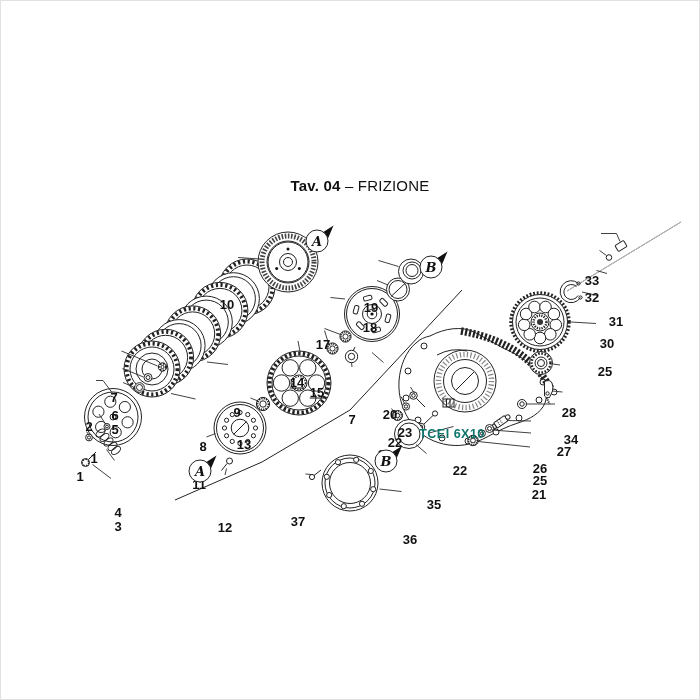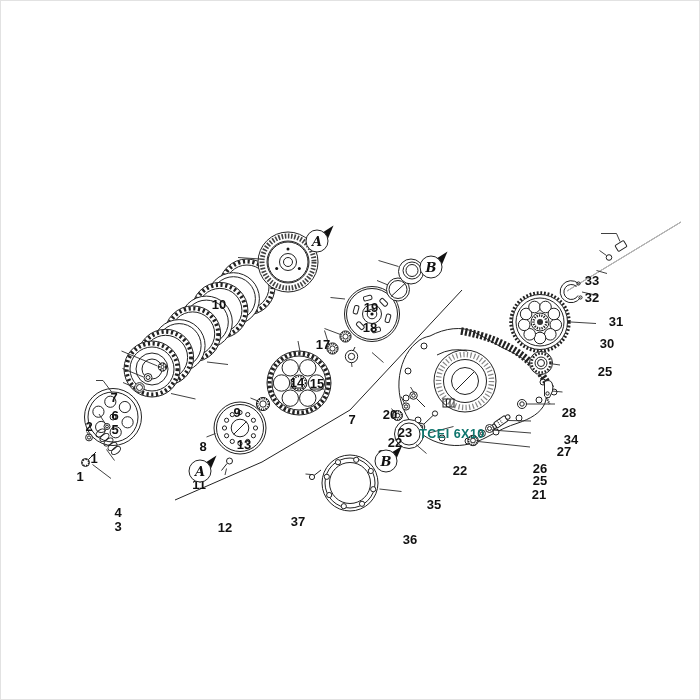--- a/index.html
+++ b/index.html
@@ -22,20 +22,24 @@
            align-items:center;justify-content:center;
            font-family:"DejaVu Serif",serif;font-style:italic;font-weight:bold;font-size:13px;color:#111;}
   .rednote{position:absolute;transform:translate(-50%,-50%);font-weight:bold;font-size:12.5px;
            white-space:nowrap;letter-spacing:.5px;}
 </style>
 </head>
 <body>
 
 <div class="stage">
 
+  <div class="title">
+    <span class="bold">Tav. 04</span>
+    <span>– FRIZIONE</span>
+  </div>
 
   <svg id="diagram" width="700" height="700" viewBox="0 0 700 700">
 
     <g>
       <path class="k" stroke-width=".8" d="M175,500 L262,462 L350,410 L462,290"></path>
     </g>
 
     <g>
       <path class="kf" d="M430,336 C445,328 462,326 474,332 C484,337 492,342 503,348
         C514,353 526,359 536,370 C545,380 549,392 545,403 C541,413 530,419 518,423
@@ -410,36 +414,36 @@
     <g>
       <polygon class="kb" points="321,233.5 333.5,225.5 328,238.5"></polygon>
       <polygon class="kb" points="435,259.5 447.5,251.5 442,264.5"></polygon>
       <polygon class="kb" points="204,463.5 216.5,455.5 211,468.5"></polygon>
       <polygon class="kb" points="390,453.5 402,446 396.5,458.5"></polygon>
     </g>
   </svg>
 
   <div id="labels-layer">
     <div class="rednote" style="left: 452px; top: 434px; color: #0f766e;">TCEI 6X10</div>
-  <span class="plabel" style="left: 219px; top: 257px;">10</span>
+  <span class="plabel" style="left: 227px; top: 257px;">10</span>
       <span class="plabel" style="left: 237px; top: 365px;">9</span>
       <span class="plabel" style="left: 114px; top: 350px;">7</span>
       <span class="plabel" style="left: 115px; top: 368px;">6</span>
       <span class="plabel" style="left: 115px; top: 382px;">5</span>
       <span class="plabel" style="left: 89px; top: 379px;">2</span>
       <span class="plabel" style="left: 203px; top: 399px;">8</span>
       <span class="plabel" style="left: 94px; top: 411px;">1</span>
       <span class="plabel" style="left: 80px; top: 429px;">1</span>
       <span class="plabel" style="left: 118px; top: 465px;">4</span>
       <span class="plabel" style="left: 118px; top: 479px;">3</span>
       <span class="plabel" style="left: 244px; top: 397px;">13</span>
       <span class="plabel" style="left: 199px; top: 437px;">11</span>
       <span class="plabel" style="left: 225px; top: 480px;">12</span>
       <span class="plabel" style="left: 297px; top: 335px; text-decoration: underline;">14</span>
-      <span class="plabel" style="left: 317px; top: 336px; text-decoration: underline;">15</span>
+      <span class="plabel" style="left: 317px; top: 345px; text-decoration: underline;">15</span>
       <span class="plabel" style="left: 352px; top: 372px;">7</span>
       <span class="plabel" style="left: 323px; top: 297px;">17</span>
       <span class="plabel" style="left: 370px; top: 280px;">18</span>
       <span class="plabel" style="left: 371px; top: 260px;">19</span>
       <span class="plabel" style="left: 390px; top: 367px;">20</span>
       <span class="plabel" style="left: 405px; top: 385px;">23</span>
       <span class="plabel" style="left: 395px; top: 395px;">22</span>
       <span class="plabel" style="left: 385px; top: 407px;">21</span>
       <span class="plabel" style="left: 460px; top: 423px;">22</span>
       <span class="plabel" style="left: 540px; top: 421px;">26</span>

